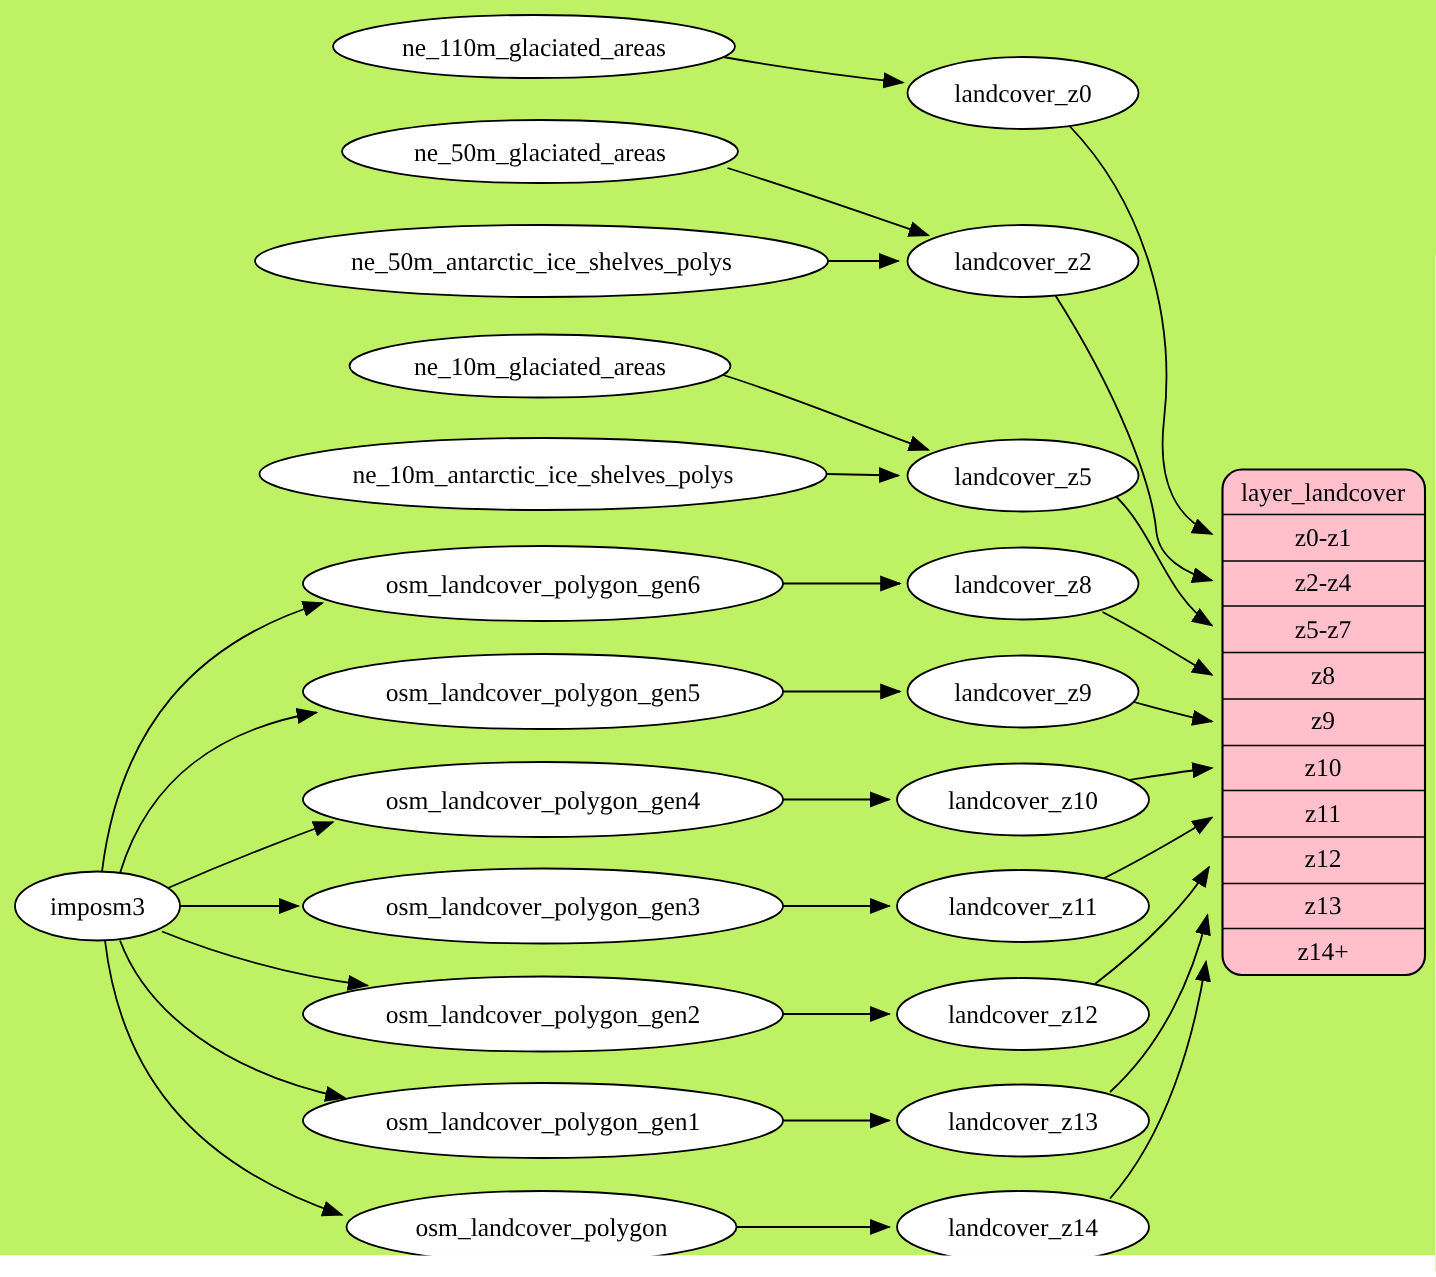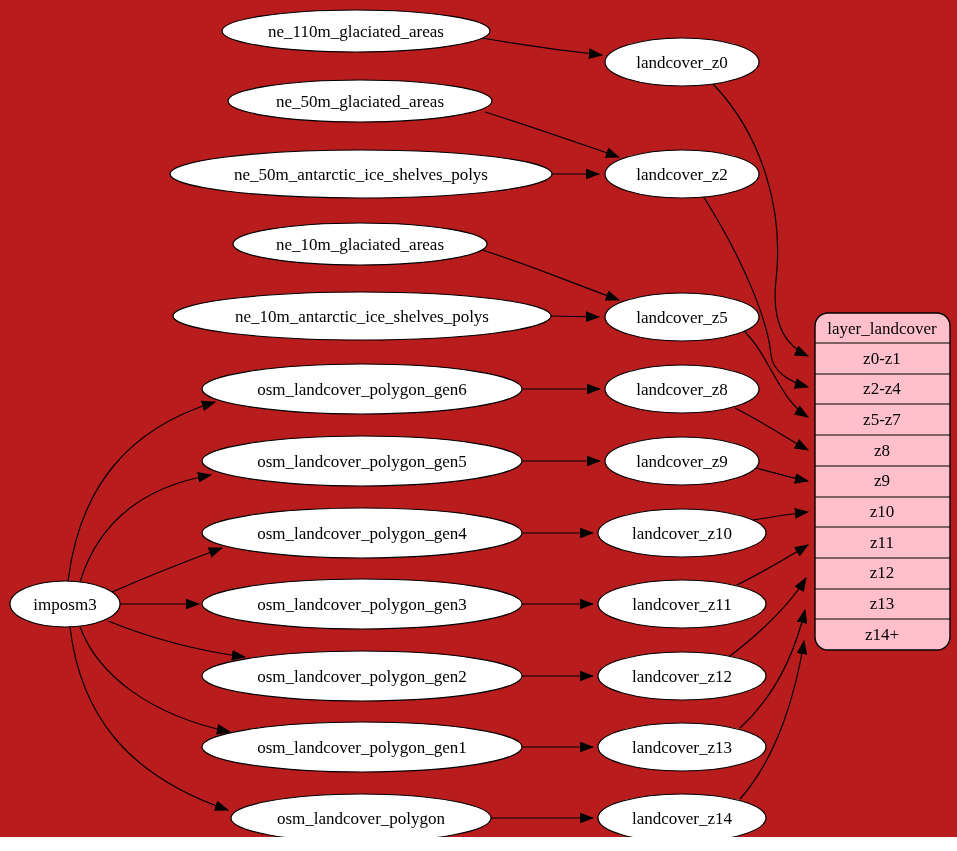--- a/index.html
+++ b/index.html
@@ -1,20 +1,20 @@
 <!DOCTYPE html>
 <html><head>
 <meta charset="utf-8">
 <style>
   html, body { margin: 0; padding: 0; background: #ffffff; }
   .canvas-wrap {
     position: relative;
     width: 957px;
     height: 837px;
-    background: #b91c1c;
+    background: #bef264;
     font-family: "Liberation Serif", "DejaVu Serif", serif;
   }
   svg { display: block; }
   .edge {
     fill: none;
     stroke: #000000;
     stroke-width: 1.2;
   }
   .node-ellipse {
     fill: #ffffff;

